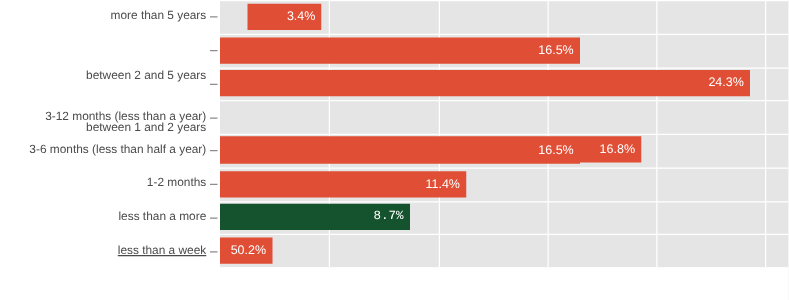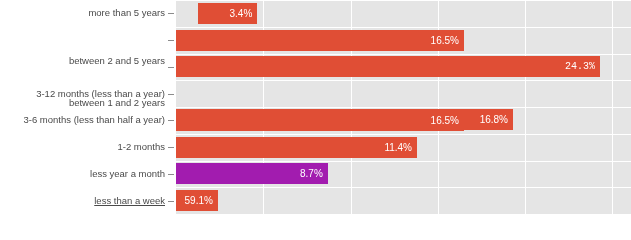--- a/index.html
+++ b/index.html
@@ -110,54 +110,54 @@
         <div class="gridline-h" style="top: 187px; background: rgb(255, 255, 255);"></div>
       </div>
     <div id="bars">
         <div class="bar" style="left: 0px; top: 2.875px; width: 59.3402px; background: rgb(224, 78, 53); margin-left: 22px;">
           <span class="bar-value" style="color: rgb(255, 255, 255);">3.4%</span>
         </div>
         <div class="bar" style="left: 0px; top: 29.625px; width: 287.975px; background: rgb(224, 78, 53);">
           <span class="bar-value" style="color: rgb(255, 255, 255);">16.5%</span>
         </div>
         <div class="bar" style="left: 0px; top: 56.375px; width: 424.108px; background: rgb(224, 78, 53);">
-          <span class="bar-value" style="color: rgb(255, 255, 255); font-family: Liberation Mono, monospace;">24.3%</span>
+          <span class="bar-value" style="color: rgb(255, 255, 255);">24.3%</span>
         </div>
         <div class="bar" style="left: 0px; top: 83.125px; width: 337px; background: rgb(224, 78, 53); margin-top: 26px;">
           <span class="bar-value" style="color: rgb(255, 255, 255);">16.8%</span>
         </div>
         <div class="bar" style="left: 0px; top: 109.875px; width: 287.975px; background: rgb(224, 78, 53);">
           <span class="bar-value" style="color: rgb(255, 255, 255);">16.5%</span>
         </div>
-        <div class="bar" style="left: 0px; top: 136.625px; width: 197px; background: rgb(224, 78, 53); padding-left: 44px;">
+        <div class="bar" style="left: 0px; top: 136.625px; width: 197px; background: rgb(224, 78, 53);">
           <span class="bar-value" style="color: rgb(255, 255, 255);">11.4%</span>
         </div>
-        <div class="bar" style="left: 0px; top: 163.375px; width: 151.841px; background: #a21caf;">
+        <div class="bar" style="left: 0px; top: 163.375px; width: 151.841px; background: #14532d; font-family: Liberation Mono, monospace;">
           <span class="bar-value" style="color: rgb(255, 255, 255);">8.7%</span>
         </div>
         <div class="bar" style="left: 0px; top: 190.125px; width: 41.8872px; background: rgb(224, 78, 53);">
-          <span class="bar-value" style="color: rgb(255, 255, 255);">59.1%</span>
+          <span class="bar-value" style="color: rgb(255, 255, 255);">50.2%</span>
         </div>
       </div>
   </div>
 
   <div class="label-col">
     <div id="cat-labels">
         <div class="cat-label" style="top: 7.375px; color: rgb(74, 74, 74);">more than 5 years</div>
         <div class="tick-dash" style="top: 13.375px;"></div>
         <div class="cat-label" style="top: 34.125px; color: rgb(74, 74, 74); margin-top: 21px;">between 2 and 5 years</div>
         <div class="tick-dash" style="top: 40.125px;"></div>
         <div class="cat-label" style="top: 60.875px; color: rgb(74, 74, 74); margin-top: 36px;">between 1 and 2 years</div>
         <div class="tick-dash" style="top: 66.875px;"></div>
         <div class="cat-label" style="top: 87.625px; color: rgb(74, 74, 74);">3-12 months (less than a year)</div>
         <div class="tick-dash" style="top: 93.625px;"></div>
         <div class="cat-label" style="top: 114.375px; color: rgb(74, 74, 74);">3-6 months (less than half a year)</div>
         <div class="tick-dash" style="top: 120.375px;"></div>
         <div class="cat-label" style="top: 141.125px; color: rgb(74, 74, 74); margin-left: 41px;">1-2 months</div>
         <div class="tick-dash" style="top: 147.125px;"></div>
-        <div class="cat-label" style="top: 167.875px; color: rgb(74, 74, 74);">less year a month</div>
+        <div class="cat-label" style="top: 167.875px; color: rgb(74, 74, 74);">less than a more</div>
         <div class="tick-dash" style="top: 173.875px;"></div>
         <div class="cat-label" style="top: 194.625px; color: rgb(74, 74, 74); text-decoration: underline;">less than a week</div>
         <div class="tick-dash" style="top: 200.625px;"></div>
       </div>
   </div>
 
 </div>
 
 </body></html>

